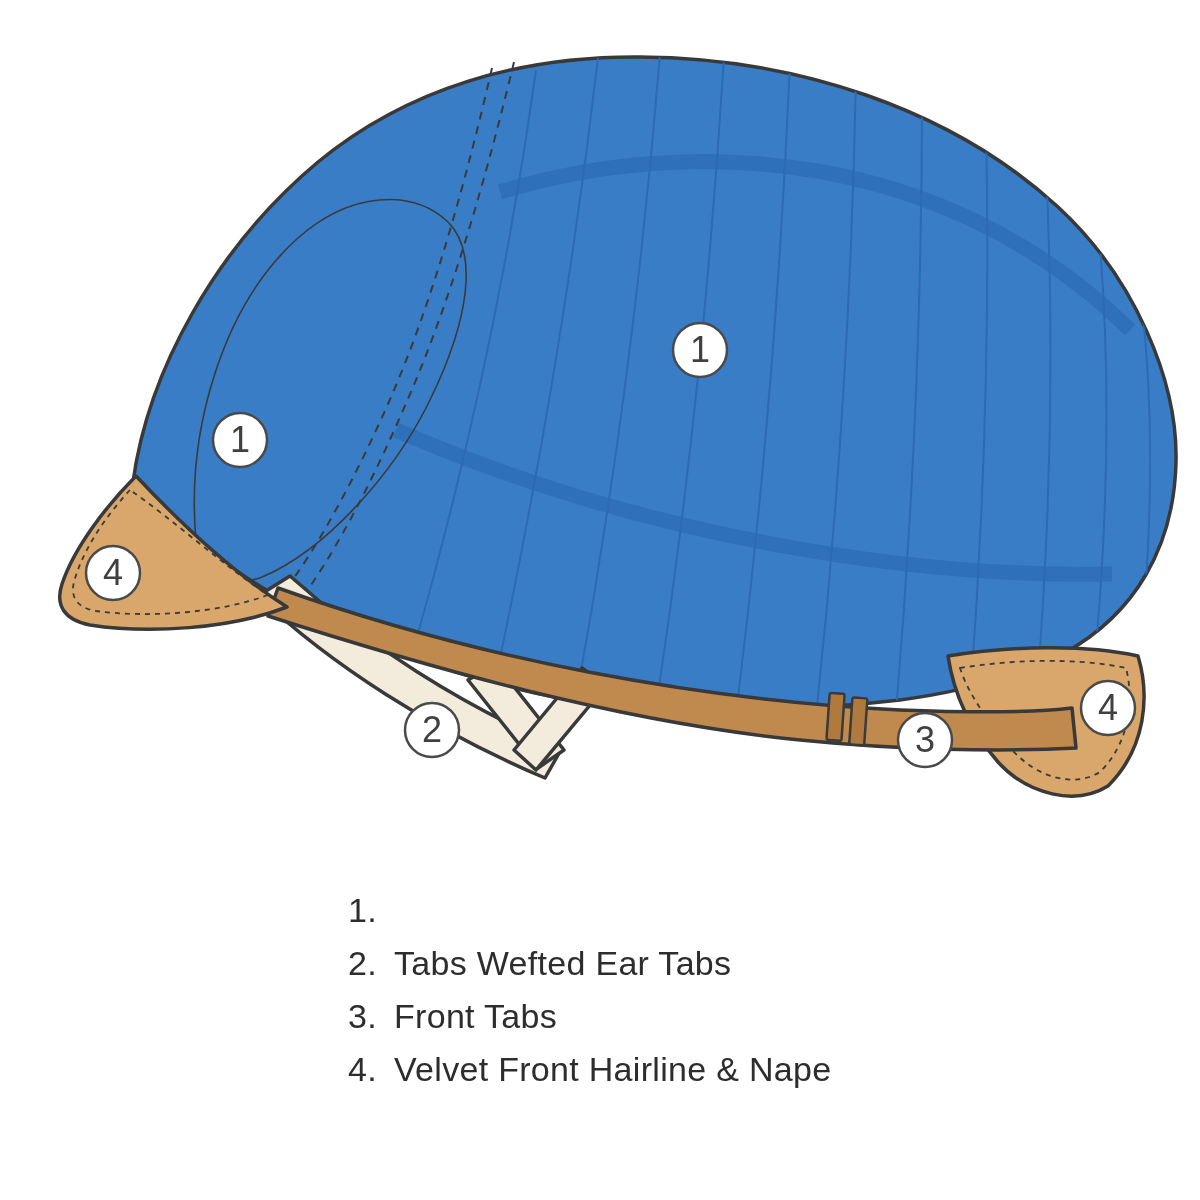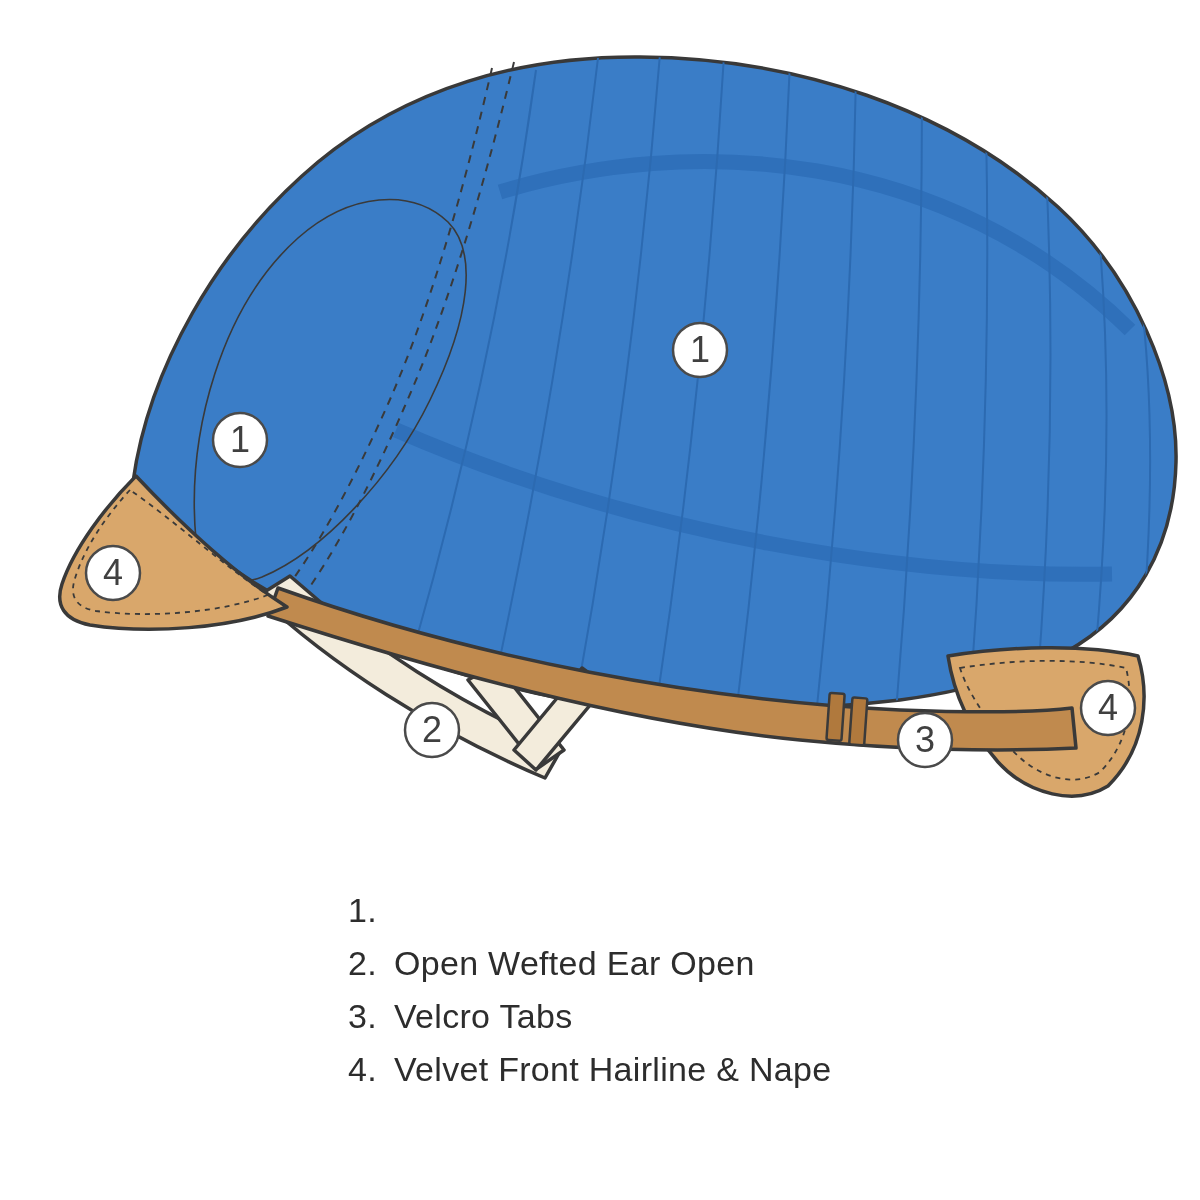--- a/index.html
+++ b/index.html
@@ -102,25 +102,25 @@
       <text class="marker-text" x="1108" y="720">4</text>
     </g>
   </svg>
 
   <div class="legend">
     <div class="legend-item">
       <span class="legend-num">1.</span>
     </div>
     <div class="legend-item">
       <span class="legend-num">2.</span>
-      <span class="legend-label">Open Wefted Ear Open</span>
+      <span class="legend-label">Tabs Wefted Ear Tabs</span>
     </div>
     <div class="legend-item">
       <span class="legend-num">3.</span>
-      <span class="legend-label">Velcro Tabs</span>
+      <span class="legend-label">Front Tabs</span>
     </div>
     <div class="legend-item">
       <span class="legend-num">4.</span>
       <span class="legend-label">Velvet Front Hairline &amp; Nape</span>
     </div>
   </div>
 
 </div>
 
 </body></html>

